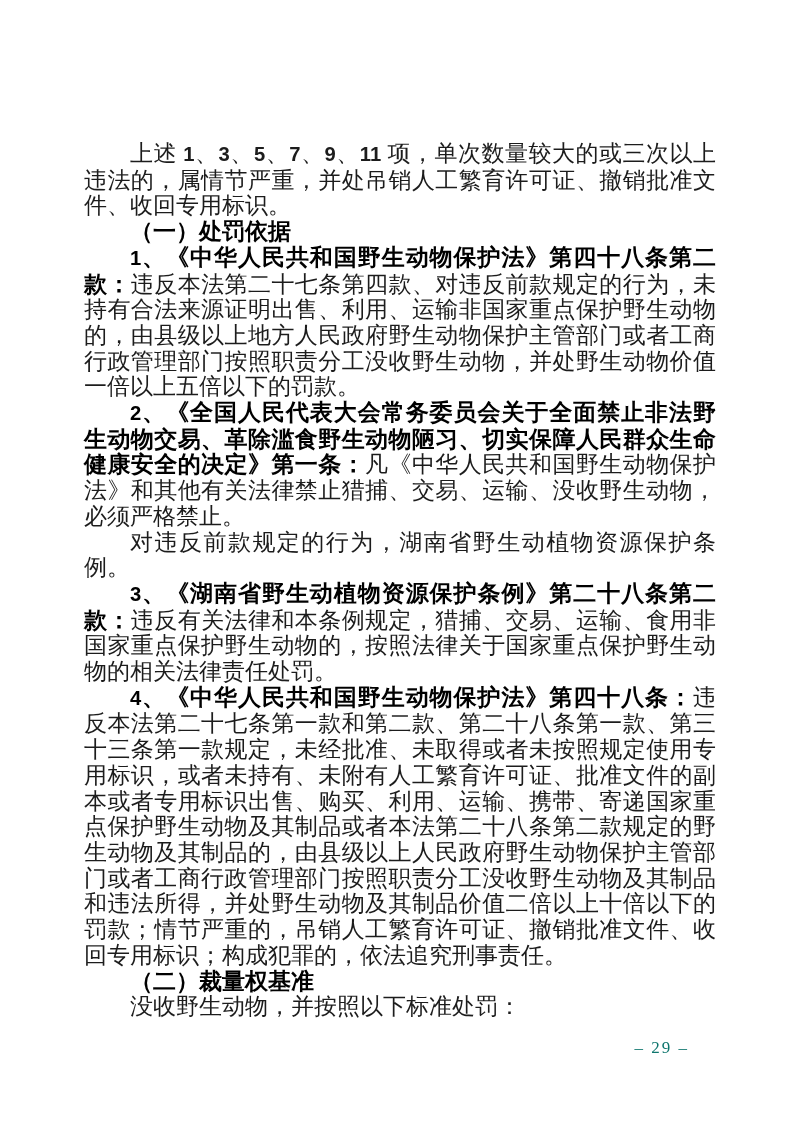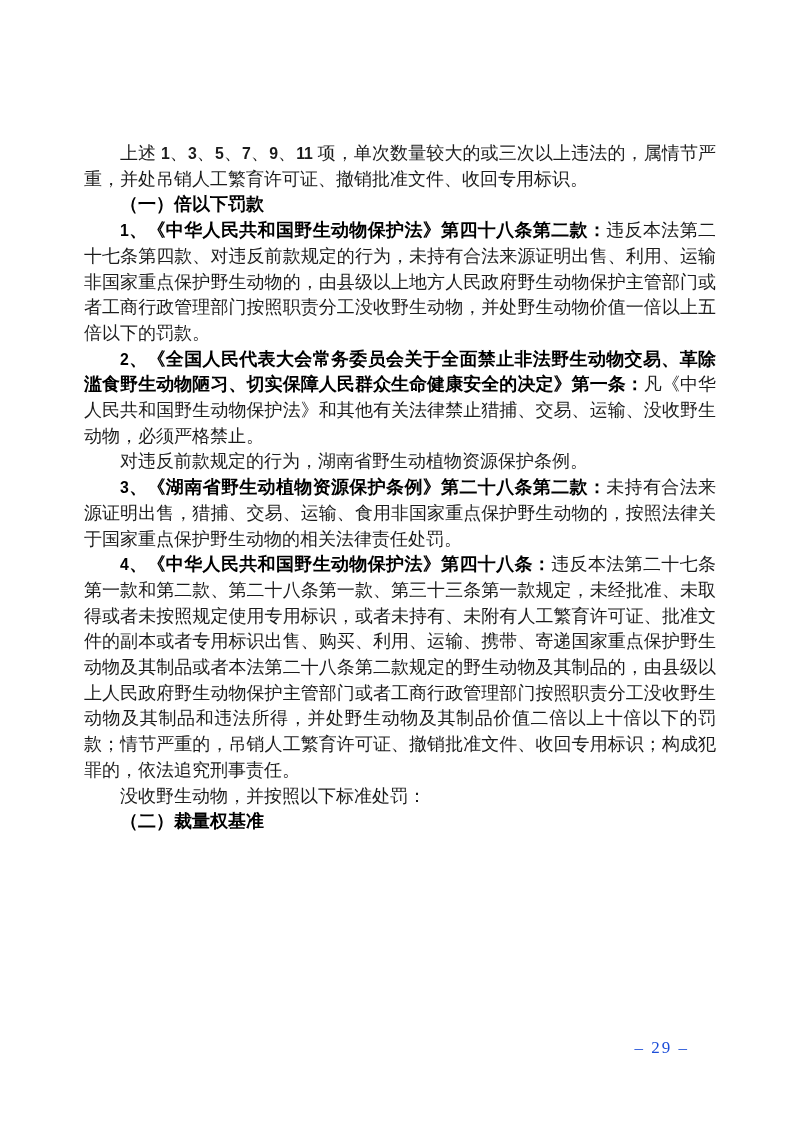--- a/index.html
+++ b/index.html
@@ -14,21 +14,21 @@
     font-family: "Liberation Serif", "DejaVu Serif", serif;
     color: #1c1c1c;
   }
   .content {
     position: absolute;
     left: 84px;
     top: 141px;
     width: 632px;
   }
   .para {
-    font-size: 18px;
+    font-size: 23px;
     line-height: 25.7px;
     text-align: justify;
     text-indent: 2em;
   }
   .para.heading {
     font-family: "Liberation Sans", "DejaVu Sans", sans-serif;
     font-weight: 700;
     color: #000000;
   }
   .run { font-weight: inherit; }
@@ -43,33 +43,33 @@
     font-size: 0.88em;
   }
   
   .para.cutoff { text-align-last: justify; }
   .page-number {
     position: absolute;
     top: 1038px;
     right: 104px;
     font-size: 17px;
     letter-spacing: 2px;
-    color: #1d4ed8;
+    color: #0f766e;
     font-family: "Liberation Serif", "DejaVu Serif", serif;
   }
 </style>
 </head>
 <body>
 
 <div class="page">
   <div class="content">
       <p class="para body"><span class="run">上述 <span class="num">1</span>、<span class="num">3</span>、<span class="num">5</span>、<span class="num">7</span>、<span class="num">9</span>、<span class="num">11</span> 项，单次数量较大的或三次以上违法的，属情节严重，并处吊销人工繁育许可证、撤销批准文件、收回专用标识。</span></p>
-      <p class="para heading"><span class="run hei">（一）倍以下罚款</span></p>
+      <p class="para heading"><span class="run hei">（一）处罚依据</span></p>
       <p class="para body"><span class="run hei"><span class="num">1</span>、《中华人民共和国野生动物保护法》第四十八条第二款：</span><span class="run">违反本法第二十七条第四款、对违反前款规定的行为，未持有合法来源证明出售、利用、运输非国家重点保护野生动物的，由县级以上地方人民政府野生动物保护主管部门或者工商行政管理部门按照职责分工没收野生动物，并处野生动物价值一倍以上五倍以下的罚款。</span></p>
       <p class="para body"><span class="run hei"><span class="num">2</span>、《全国人民代表大会常务委员会关于全面禁止非法野生动物交易、革除滥食野生动物陋习、切实保障人民群众生命健康安全的决定》第一条：</span><span class="run">凡《中华人民共和国野生动物保护法》和其他有关法律禁止猎捕、交易、运输、没收野生动物，必须严格禁止。</span></p>
       <p class="para body"><span class="run">对违反前款规定的行为，湖南省野生动植物资源保护条例。</span></p>
-      <p class="para body"><span class="run hei"><span class="num">3</span>、《湖南省野生动植物资源保护条例》第二十八条第二款：</span><span class="run">未持有合法来源证明出售，猎捕、交易、运输、食用非国家重点保护野生动物的，按照法律关于国家重点保护野生动物的相关法律责任处罚。</span></p>
+      <p class="para body"><span class="run hei"><span class="num">3</span>、《湖南省野生动植物资源保护条例》第二十八条第二款：</span><span class="run">违反有关法律和本条例规定，猎捕、交易、运输、食用非国家重点保护野生动物的，按照法律关于国家重点保护野生动物的相关法律责任处罚。</span></p>
       <p class="para body"><span class="run hei"><span class="num">4</span>、《中华人民共和国野生动物保护法》第四十八条：</span><span class="run">违反本法第二十七条第一款和第二款、第二十八条第一款、第三十三条第一款规定，未经批准、未取得或者未按照规定使用专用标识，或者未持有、未附有人工繁育许可证、批准文件的副本或者专用标识出售、购买、利用、运输、携带、寄递国家重点保护野生动物及其制品或者本法第二十八条第二款规定的野生动物及其制品的，由县级以上人民政府野生动物保护主管部门或者工商行政管理部门按照职责分工没收野生动物及其制品和违法所得，并处野生动物及其制品价值二倍以上十倍以下的罚款；情节严重的，吊销人工繁育许可证、撤销批准文件、收回专用标识；构成犯罪的，依法追究刑事责任。</span></p>
+      <p class="para heading"><span class="run hei">（二）裁量权基准</span></p>
       <p class="para body"><span class="run">没收野生动物，并按照以下标准处罚：</span></p>
-      <p class="para heading"><span class="run hei">（二）裁量权基准</span></p>
     </div>
   <div class="page-number">– 29 –</div>
 </div>
 
 </body></html>

